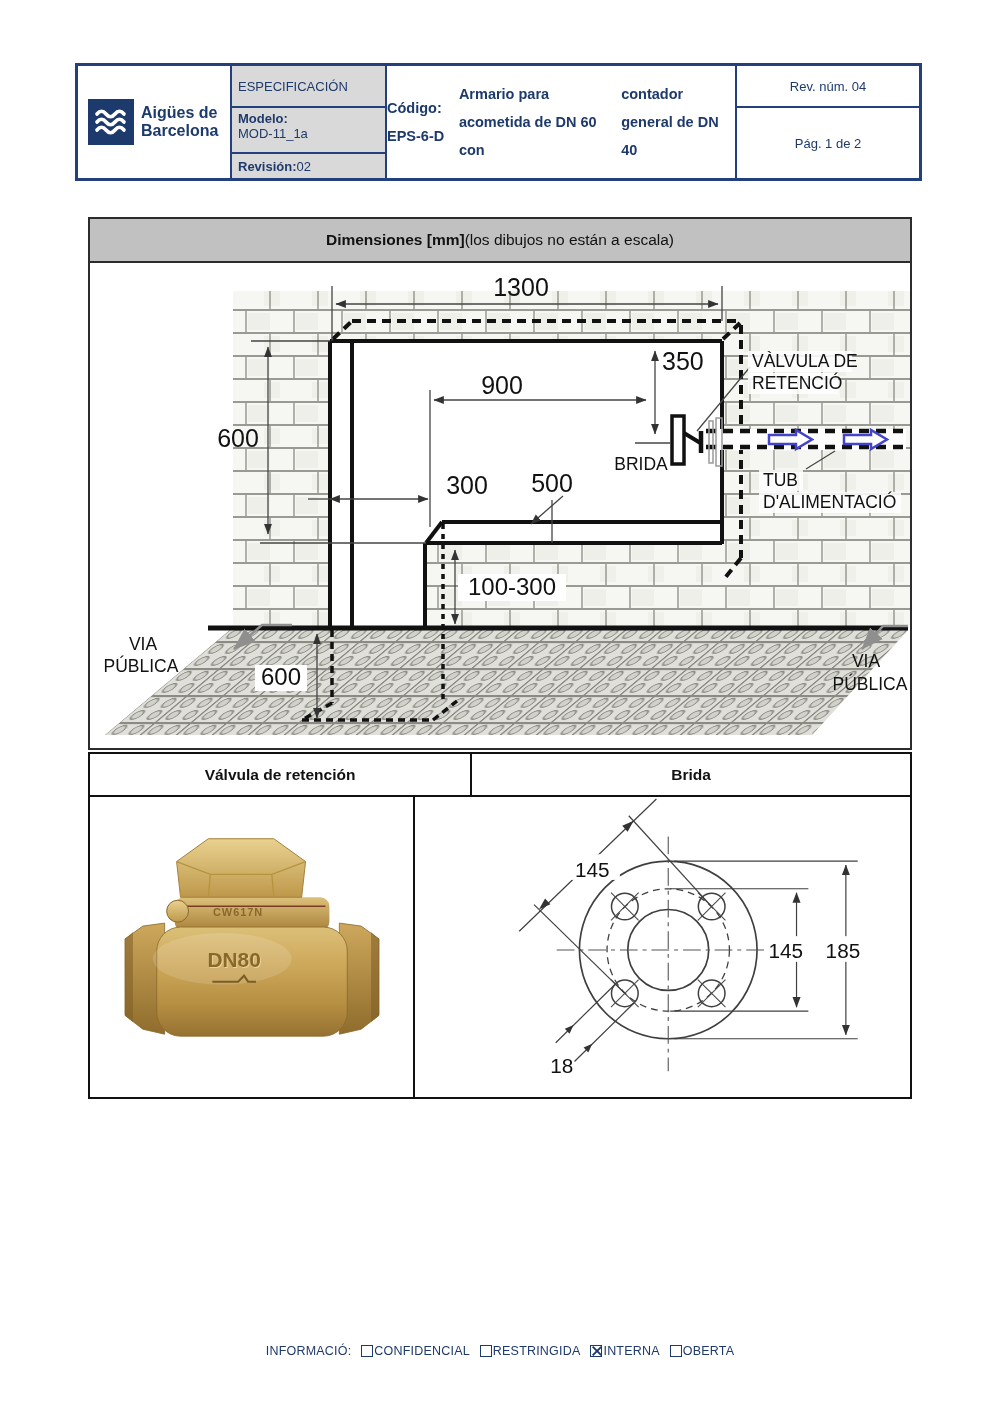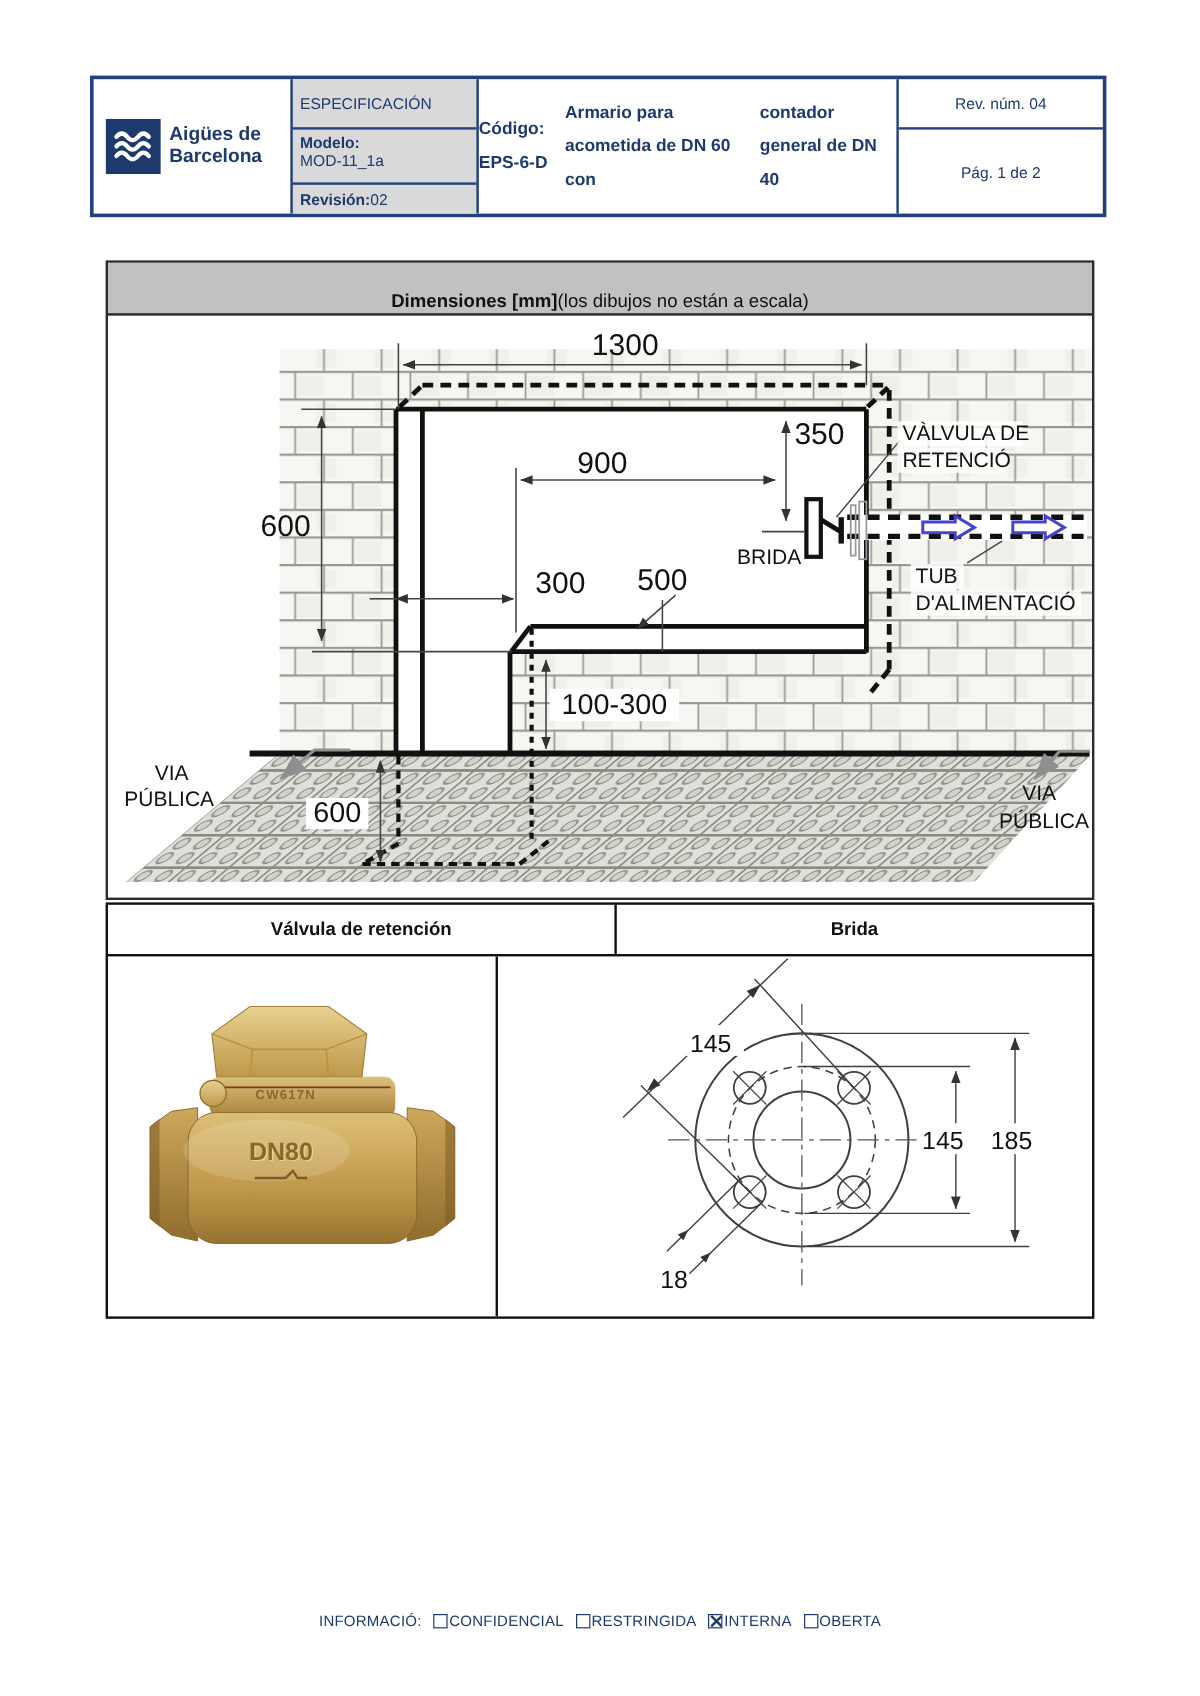--- a/index.html
+++ b/index.html
@@ -1,46 +1,46 @@
 <!DOCTYPE html>
 <html><head>
 <meta charset="utf-8">
 <style>
   html,body{margin:0;padding:0;background:#fff;}
   body{width:1000px;height:1413px;position:relative;font-family:"Liberation Sans",sans-serif;color:#1e3a6c;}
   .abs{position:absolute;}
 
   
   .hdr{left:75px;top:63px;width:847px;height:118px;border:3px solid #24407c;box-sizing:border-box;display:flex;background:#fff;}
-  .hdr-logo{width:164px;display:flex;align-items:center;padding-left:10px;box-sizing:border-box;border-radius:20px;}
+  .hdr-logo{width:152px;display:flex;align-items:center;padding-left:10px;box-sizing:border-box;border-radius:20px;}
   .logo-mark{width:46px;height:46px;flex:0 0 auto;}
   .logo-name{margin-left:7px;font-weight:bold;font-size:16px;line-height:1.1;color:#1c3a6b;}
   .hdr-gray{width:157px;background:#d9d9d9;border-left:2px solid #24407c;border-right:2px solid #24407c;box-sizing:border-box;display:flex;flex-direction:column;}
   .hg-row1{height:40px;border-bottom:2px solid #24407c;display:flex;align-items:center;padding-left:6px;font-weight:normal;font-size:13px;}
   .hg-row2{height:46px;border-bottom:2px solid #24407c;padding:3px 0 0 6px;font-size:13px;box-sizing:border-box;}
   .hg-row2 .lbl{font-weight:bold;}
   .hg-row3{flex:1;display:flex;align-items:center;padding-left:6px;font-size:13px;}
   .hg-row3 .lbl{font-weight:bold;margin-right:0;}
   .hdr-center{width:348px;display:flex;justify-content:center;align-items:center;text-align:left;font-weight:bold;font-size:14.5px;line-height:1.95;}
   .hdr-right{flex:1;border-left:2px solid #24407c;display:flex;flex-direction:column;font-size:13px;}
   .hr-row1{height:40px;border-bottom:2px solid #24407c;display:flex;align-items:center;justify-content:center;}
   .hr-row2{flex:1;display:flex;align-items:center;justify-content:center;}
 
   
   .panel{left:88px;top:217px;width:824px;height:533px;border:2px solid #2c2c2c;box-sizing:border-box;background:#fff;}
-  .panel-title{height:42px;background:#c1c1c1;border-bottom:2px solid #2c2c2c;display:flex;align-items:flex-end;justify-content:center;font-size:15.5px;color:#111;}
+  .panel-title{height:42px;background:#c1c1c1;border-bottom:2px solid #2c2c2c;display:flex;align-items:center;justify-content:center;font-size:15.5px;color:#111;}
   .panel-title .b{font-weight:bold;}
   .dim{font-size:25px;fill:#111;font-family:"Liberation Sans",sans-serif;}
   .dim2{font-size:24px;fill:#111;font-family:"Liberation Sans",sans-serif;}
   .lab{font-size:17.5px;fill:#111;font-family:"Liberation Sans",sans-serif;}
 
   
   .tbl{left:88px;top:752px;width:824px;height:347px;border:2px solid #111;box-sizing:border-box;background:#fff;}
   .tbl-hrow{height:41px;border-bottom:2px solid #111;display:flex;}
-  .tbl-h1{width:424px;border-right:2px solid #111;box-sizing:border-box;display:flex;align-items:center;justify-content:center;font-weight:bold;font-size:15.5px;color:#111;}
+  .tbl-h1{width:382px;border-right:2px solid #111;box-sizing:border-box;display:flex;align-items:center;justify-content:center;font-weight:bold;font-size:15.5px;color:#111;}
   .tbl-h2{flex:1;display:flex;align-items:center;justify-content:center;font-weight:bold;font-size:15.5px;color:#111;}
   .tbl-crow{display:flex;height:300px;}
   .tbl-c1{width:370px;border-right:2px solid #111;box-sizing:border-box;display:flex;align-items:flex-start;justify-content:center;}
   .tbl-c2{flex:1;margin-left:47px;}
   .flange-dim{font-size:21px;fill:#111;font-family:"Liberation Sans",sans-serif;}
 
   
   .foot{left:0;top:1344px;width:1000px;text-align:center;font-weight:normal;font-size:12.5px;color:#1e3a6c;letter-spacing:.2px;}
   .cb{display:inline-block;width:10px;height:10px;border:1.6px solid #1e3a6c;margin:0 1px 0 10px;vertical-align:-2px;position:relative;}
   .cb.checked::before,.cb.checked::after{content:"";position:absolute;left:4.3px;top:-1px;width:1.6px;height:12px;background:#1e3a6c;}

